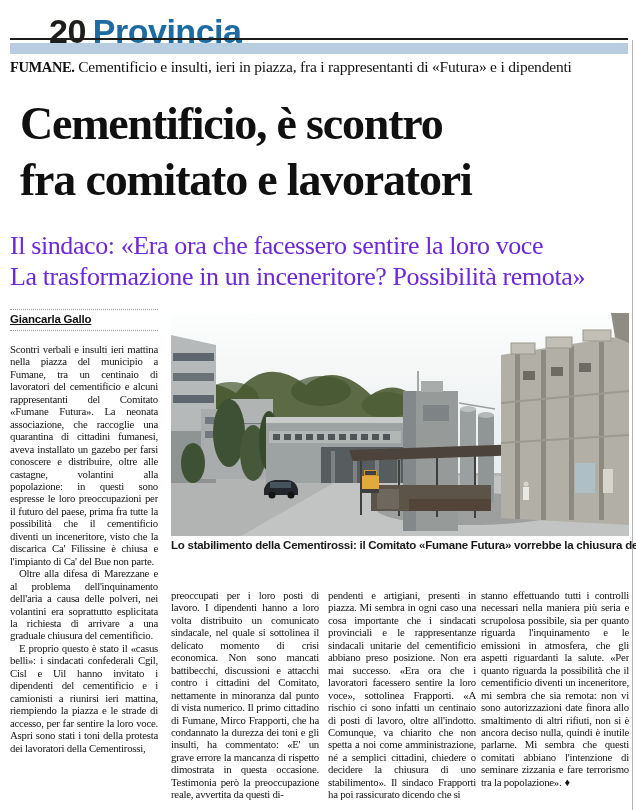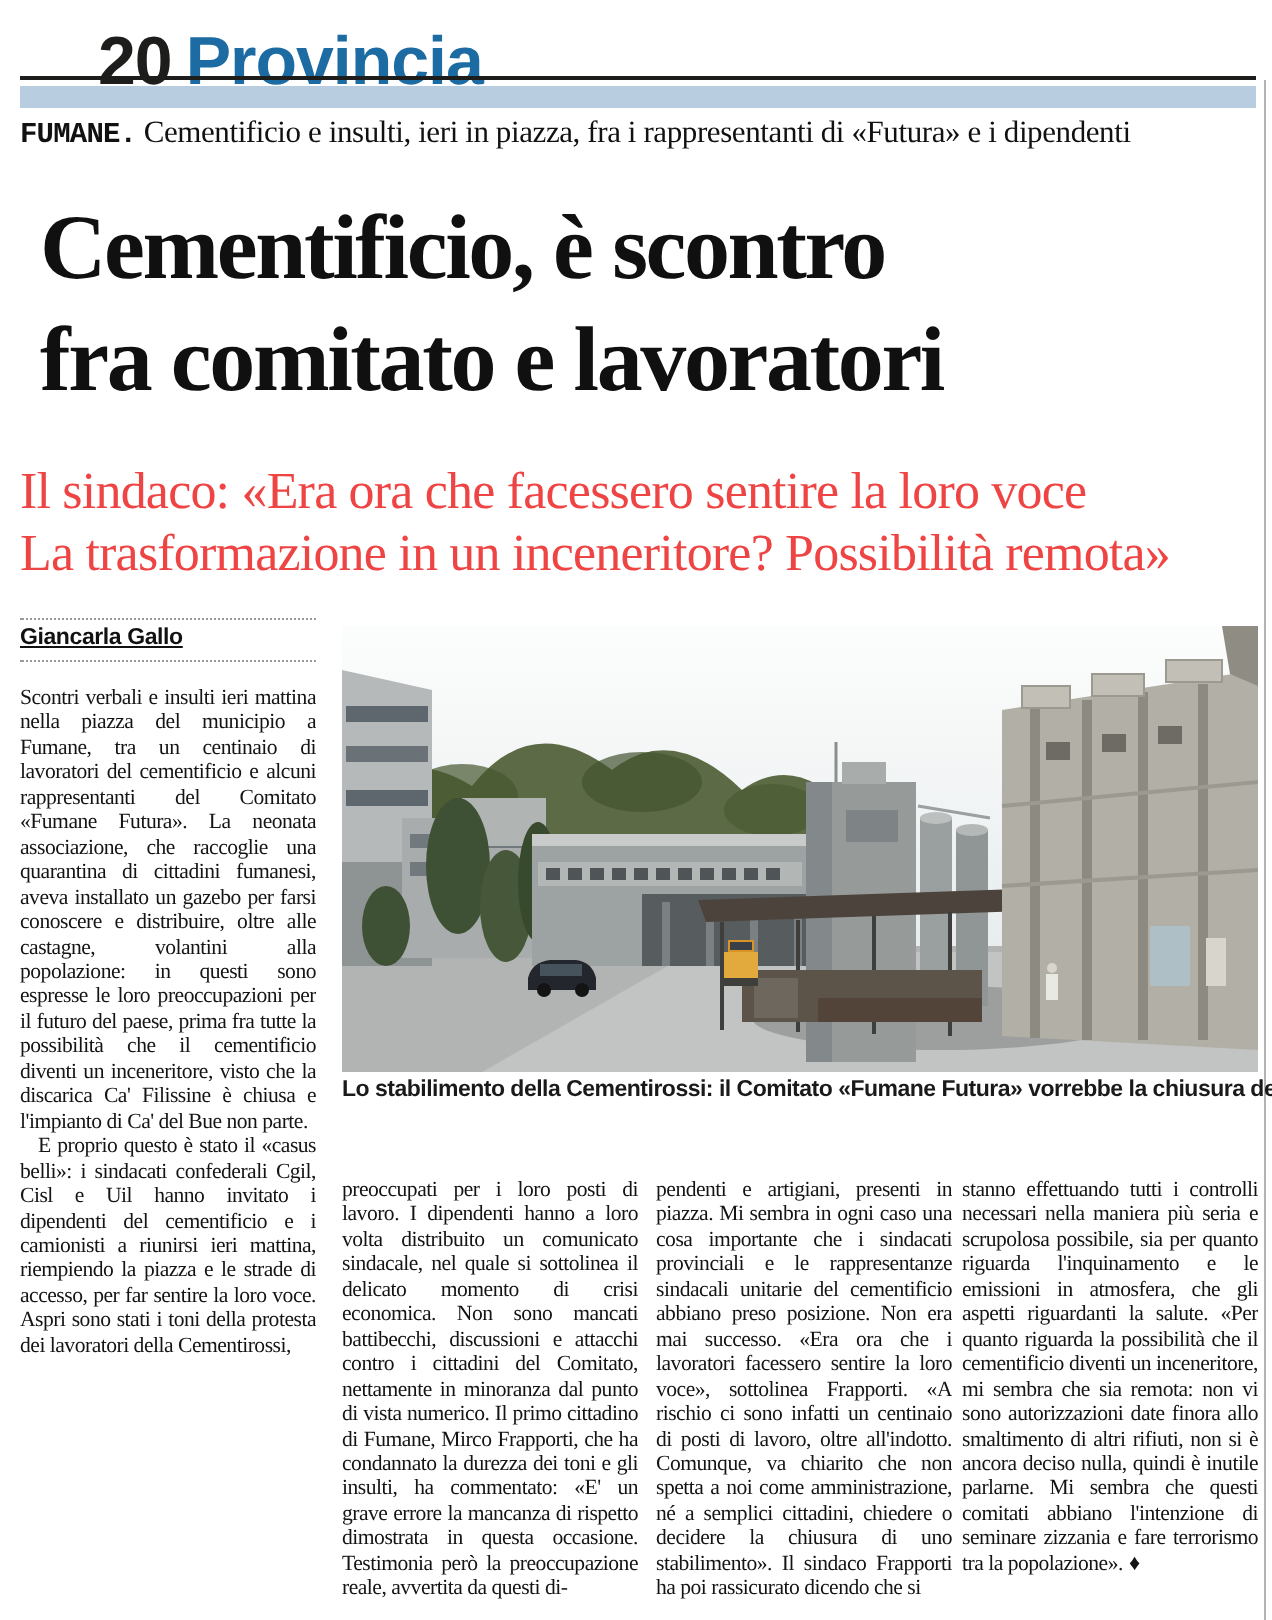--- a/index.html
+++ b/index.html
@@ -11,27 +11,27 @@
   
   .masthead{position:absolute;left:11px;top:12px;font-family:"Liberation Sans",sans-serif;
     font-weight:bold;font-size:34px;letter-spacing:-0.5px;margin-left:38px;}
   .masthead .pnum{color:#1d1d1b;}
   .masthead .section{margin-left:7px;}
   .rule-black{position:absolute;left:10px;top:38px;width:618px;height:2px;background:#1d1d1b;}
   .kicker-bar{position:absolute;left:10px;top:43px;width:618px;height:11px;}
   .vert-rule{position:absolute;left:632px;top:40px;width:1px;height:770px;background:#b3b3b3;}
   
   .kicker{position:absolute;left:10px;top:58px;width:620px;font-size:15.5px;letter-spacing:-0.2px;white-space:nowrap;}
-  .kicker .loc{font-family:Liberation Mono, monospace;font-weight:bold;font-size:14.5px;letter-spacing:-0.4px;}
+  .kicker .loc{font-family:Liberation Serif, serif;font-weight:bold;font-size:14.5px;letter-spacing:-0.4px;}
   
   .headline{position:absolute;left:8px;top:84px;width:626px;
     font-weight:bold;font-size:46px;line-height:56px;letter-spacing:-1.2px;
     white-space:pre-line;color:#101010;}
   .subhead{position:absolute;left:10px;top:230px;width:626px;
-    font-size:26px;line-height:31px;letter-spacing:-0.4px;white-space:pre-line;color:#ef4444;}
+    font-size:26px;line-height:31px;letter-spacing:-0.4px;white-space:pre-line;color:#6d28d9;}
   
   .byline-block{position:absolute;left:10px;top:309px;width:148px;}
   .byline-block .rule{border-top:1px dotted #9a9a9a;height:0;}
   .byline{font-family:"Liberation Sans",sans-serif;font-weight:bold;font-size:11.5px;
     letter-spacing:-0.2px;padding:3px 0 5px 0;text-decoration:underline;}
   
   .photo{position:absolute;left:171px;top:313px;width:458px;height:223px;overflow:hidden;}
   .photo svg{display:block;width:100%;height:100%;}
   .caption{position:absolute;left:171px;top:539px;width:458px;
     font-family:"Liberation Sans",sans-serif;font-weight:bold;font-size:11.5px;
@@ -188,20 +188,21 @@
         <rect x="3" y="1" width="11" height="4" fill="#394048"></rect>
         <rect x="0" y="6" width="17" height="14" fill="#e2a93c"></rect>
         <rect x="0" y="19" width="17" height="4" fill="#3e3e3a"></rect>
       </g>
     </svg>
   </div>
   <div class="caption">Lo stabilimento della Cementirossi: il Comitato «Fumane Futura» vorrebbe la chiusura dell'impianto</div>
 
   <div class="col col1">
     <p>Scontri verbali e insulti ieri mattina nella piazza del municipio a Fumane, tra un centinaio di lavoratori del cementificio e alcuni rappresentanti del Comitato «Fumane Futura». La neonata associazione, che raccoglie una quarantina di cittadini fumanesi, aveva installato un gazebo per farsi conoscere e distribuire, oltre alle castagne, volantini alla popolazione: in questi sono espresse le loro preoccupazioni per il futuro del paese, prima fra tutte la possibilità che il cementificio diventi un inceneritore, visto che la discarica Ca' Filissine è chiusa e l'impianto di Ca' del Bue non parte.</p>
+    <p>Oltre alla difesa di Marezzane e al problema dell'inquinamento dell'aria a causa delle polveri, nei volantini era soprattutto esplicitata la richiesta di arrivare a una graduale chiusura del cementificio.</p>
     <p>E proprio questo è stato il «casus belli»: i sindacati confederali Cgil, Cisl e Uil hanno invitato i dipendenti del cementificio e i camionisti a riunirsi ieri mattina, riempiendo la piazza e le strade di accesso, per far sentire la loro voce. Aspri sono stati i toni della protesta dei lavoratori della Cementirossi,</p>
   </div>
   <div class="col col2">
     <p>preoccupati per i loro posti di lavoro. I dipendenti hanno a loro volta distribuito un comunicato sindacale, nel quale si sottolinea il delicato momento di crisi economica. Non sono mancati battibecchi, discussioni e attacchi contro i cittadini del Comitato, nettamente in minoranza dal punto di vista numerico. Il primo cittadino di Fumane, Mirco Frapporti, che ha condannato la durezza dei toni e gli insulti, ha commentato: «E' un grave errore la mancanza di rispetto dimostrata in questa occasione. Testimonia però la preoccupazione reale, avvertita da questi di-</p>
   </div>
   <div class="col col3">
     <p>pendenti e artigiani, presenti in piazza. Mi sembra in ogni caso una cosa importante che i sindacati provinciali e le rappresentanze sindacali unitarie del cementificio abbiano preso posizione. Non era mai successo. «Era ora che i lavoratori facessero sentire la loro voce», sottolinea Frapporti. «A rischio ci sono infatti un centinaio di posti di lavoro, oltre all'indotto. Comunque, va chiarito che non spetta a noi come amministrazione, né a semplici cittadini, chiedere o decidere la chiusura di uno stabilimento». Il sindaco Frapporti ha poi rassicurato dicendo che si</p>
   </div>
   <div class="col col4">
     <p><span>stanno effettuando tutti i controlli necessari nella maniera più seria e scrupolosa possibile, sia per quanto riguarda l'inquinamento e le emissioni in atmosfera, che gli aspetti riguardanti la salute. «Per quanto riguarda la possibilità che il cementificio diventi un inceneritore, mi sembra che sia remota: non vi sono autorizzazioni date finora allo smaltimento di altri rifiuti, non si è ancora deciso nulla, quindi è inutile parlarne. Mi sembra che questi comitati abbiano l'intenzione di seminare zizzania e fare terrorismo tra la popolazione».</span><span class="end-mark">♦</span></p>

